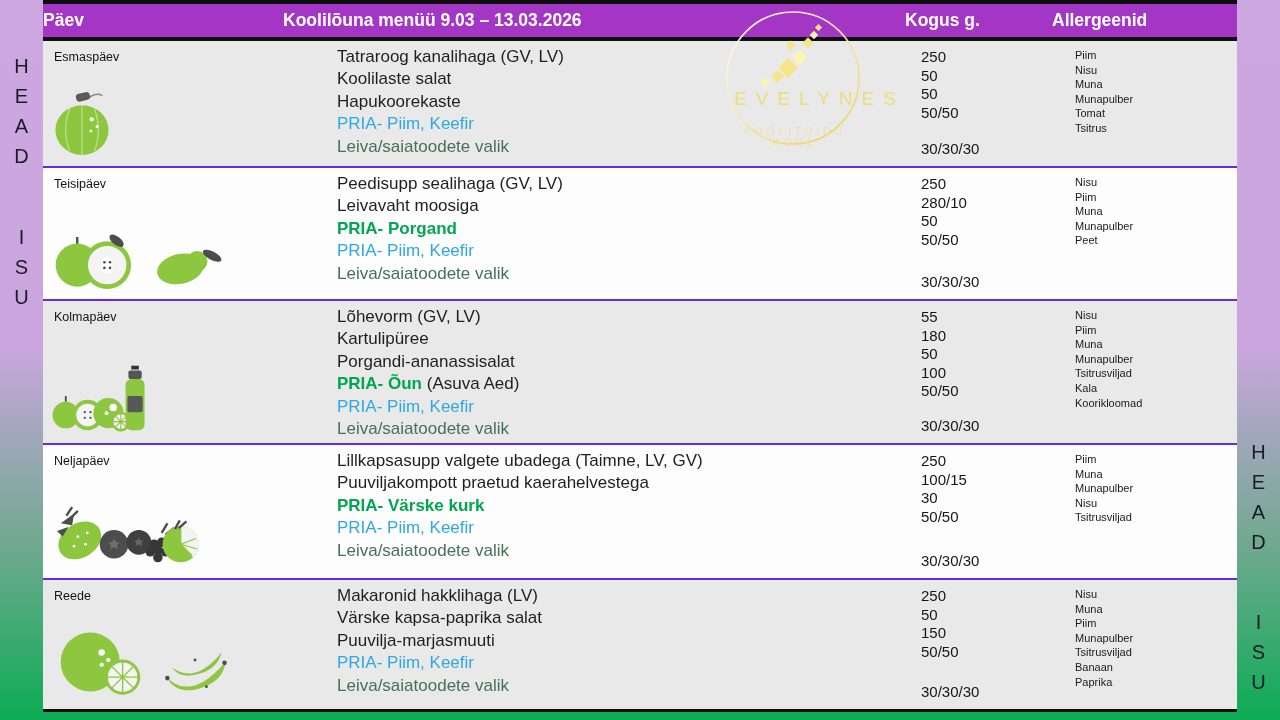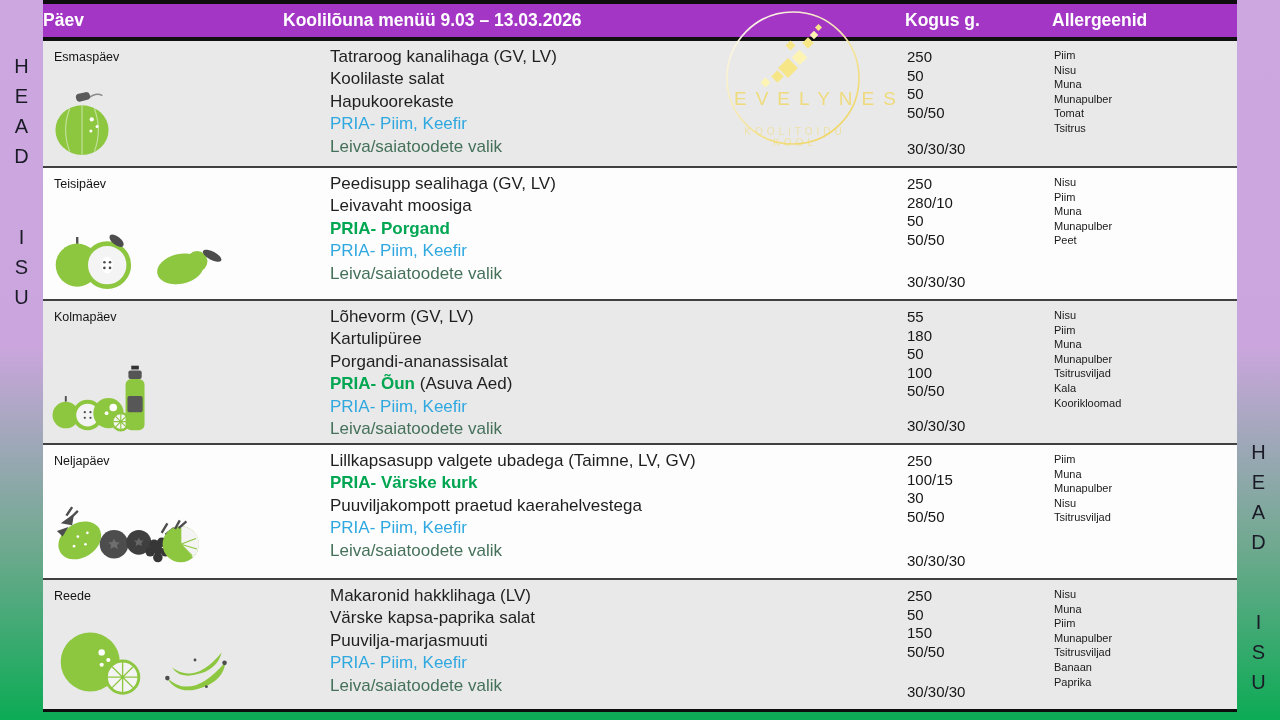--- a/index.html
+++ b/index.html
@@ -21,24 +21,24 @@
   .side.right .vword.w1{top:441px;}
   .side.right .vword.w2{top:611px;}
 
   
   .menu-table{position:absolute;left:43px;top:0;width:1194px;
               border-top:4px solid #0d0d0d;border-bottom:3px solid #0d0d0d;background:#fff;}
   .t-header{display:grid;grid-template-columns:240px 622px 147px 185px;height:33px;
             align-items:center;background:#a436c6;border-bottom:4px solid #101010;}
   .th{color:#fff;font-weight:bold;font-size:17.5px;white-space:nowrap;}
   .th.day{}
-  .t-row{display:grid;grid-template-columns:240px 622px 147px 185px;box-sizing:border-box;}
+  .t-row{display:grid;grid-template-columns:240px 622px 147px 185px;box-sizing:border-box;gap:7px;}
   .t-row:nth-child(odd){background:#e9e9e9;}
   .t-row:nth-child(even){background:#fdfdfd;}
-  .t-row + .t-row{border-top:2px solid #404040;}
+  .t-row + .t-row{border-top:2px solid #6d28d9;}
   .t-row:nth-child(1){height:125px;}
   .t-row:nth-child(2){height:133px;}
   .t-row:nth-child(3){height:144px;}
   .t-row:nth-child(4){height:135px;}
   .t-row:nth-child(5){height:131px;}
 
   .td{box-sizing:border-box;overflow:hidden;}
   .td.day{position:relative;padding:9px 0 0 11px;font-size:12.5px;color:#141414;}
   .day-art{position:absolute;left:8px;bottom:9px;line-height:0;}
   .td.menu{padding:5px 0 0 2px;font-size:17px;line-height:22.4px;color:#1f1f1f;margin-left:45px;}
@@ -237,22 +237,22 @@
     </g>
     <path d="M116 46 l6 -10 M120 48 l9 -7" stroke="#4d4d4d" stroke-width="2.5"></path>
     <circle cx="136" cy="58" r="19" fill="#8dc63f"></circle>
     <path d="M136 58 L136 39 A19 19 0 0 1 149 72 Z" fill="#f4f4f4"></path>
     <path d="M136 58 l0 -17 M136 58 l12 12 M136 58 l16 -6 M136 58 l17 5" stroke="#8dc63f" stroke-width="1.3"></path>
     <path d="M130 42 l5 -9 M134 41 l8 -7" stroke="#4d4d4d" stroke-width="2.5"></path>
   </svg></div>
           </div>
           <div class="td menu">
             <div class="mline normal">Lillkapsasupp valgete ubadega (Taimne, LV, GV)</div>
+            <div class="mline normal">Puuviljakompott praetud kaerahelvestega</div>
             <div class="mline greenbold">PRIA- Värske kurk</div>
-            <div class="mline normal">Puuviljakompott praetud kaerahelvestega</div>
             <div class="mline blue">PRIA- Piim, Keefir</div>
             <div class="mline darkgreen">Leiva/saiatoodete valik</div>
           </div>
           <div class="td amount">
             <div class="aline">250</div>
             <div class="aline">100/15</div>
             <div class="aline">30</div>
             <div class="aline">50/50</div>
             <div class="aline bottom">30/30/30</div>
           </div>

